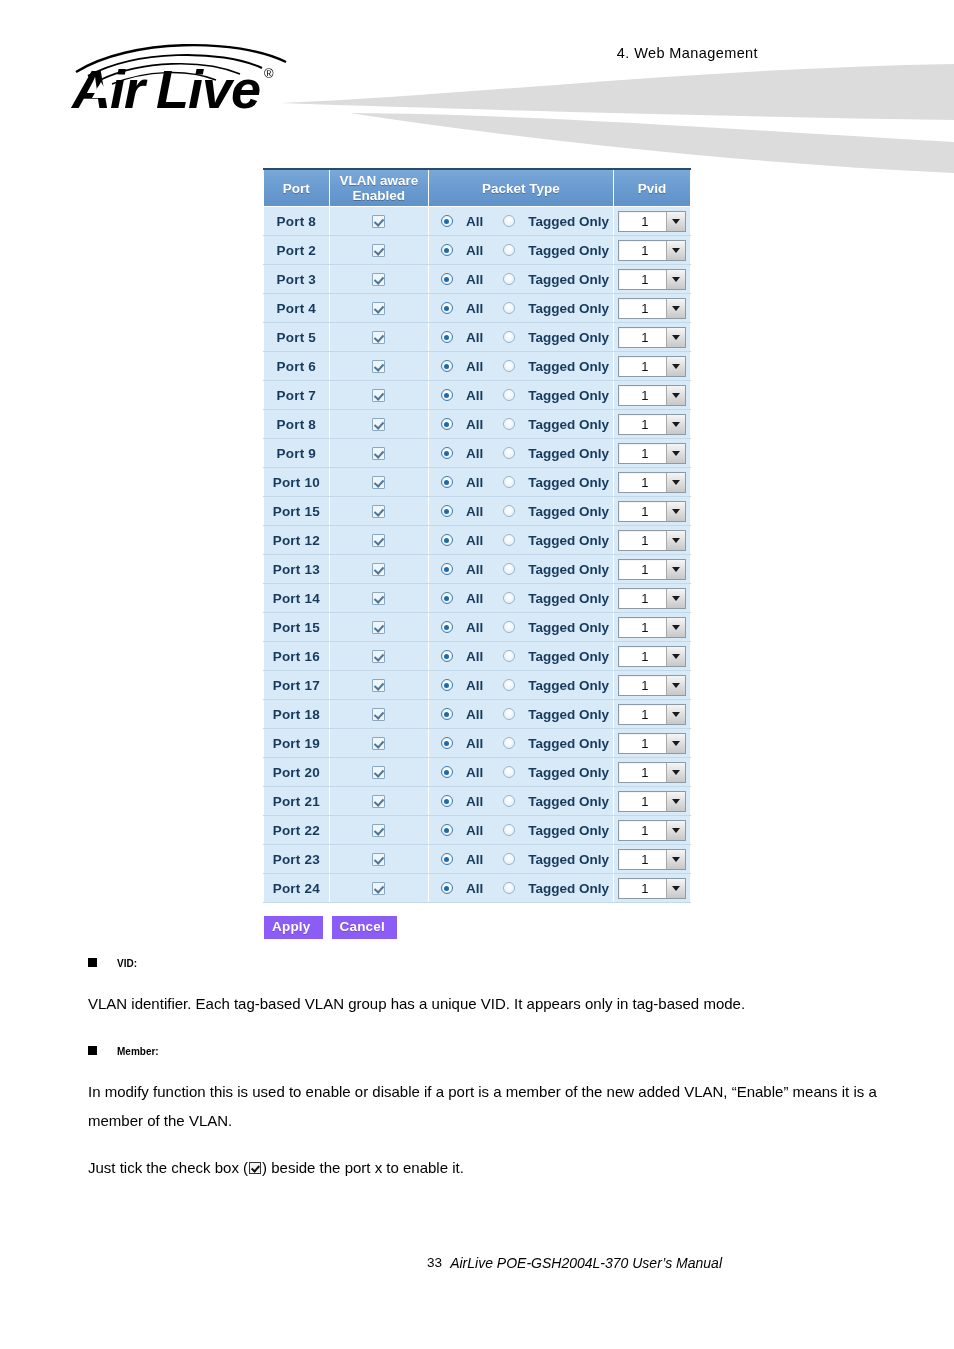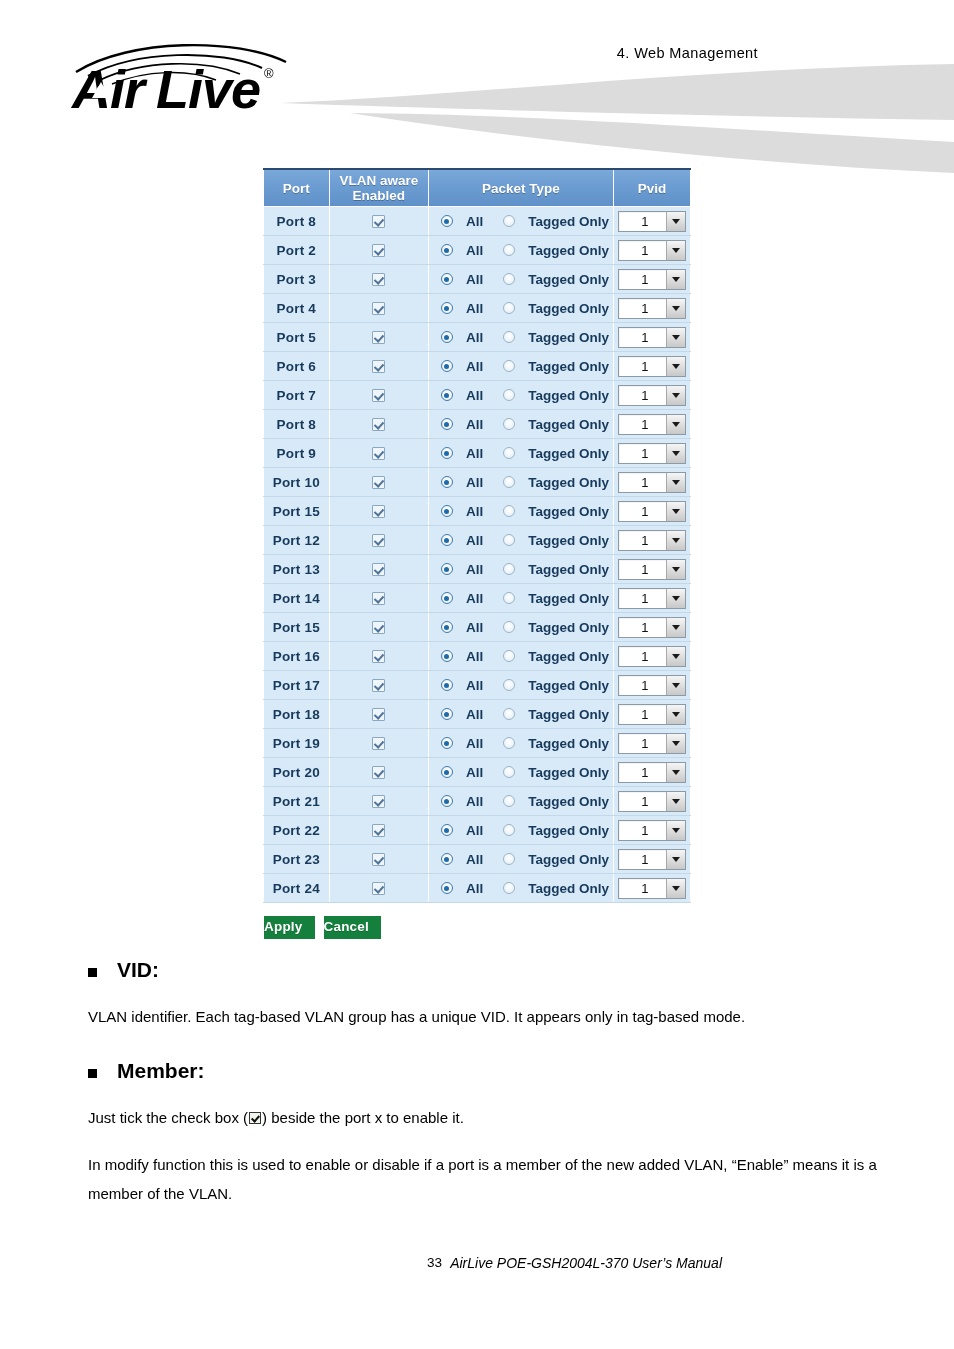--- a/index.html
+++ b/index.html
@@ -203,42 +203,42 @@
 
   
   .btn-row {
     position: absolute;
     top: 916px;
     left: 264px;
     display: flex;
     gap: 9px;
   }
   .btn {
-    background: #15803d;
+    background: #8b5cf6;
     color: #ffffff;
     font-size: 13.5px;
     font-weight: bold;
     border: none;
-    padding: 3px 12px 4px 0;
+    padding: 3px 12px 4px 8px;
     line-height: 16px;
     letter-spacing: 0.2px;
     text-shadow: 0 1px 0 rgba(0,0,0,0.18);
     font-family: "Liberation Sans", sans-serif;
     cursor: pointer;
   }
 
   
   .body-copy {
     position: absolute;
     top: 958px;
     left: 88px;
     width: 790px;
   }
   .bullet-head {
-    font-size: 21px;
+    font-size: 10px;
     font-weight: bold;
     color: #000;
     margin: 0 0 20px 0;
     display: flex;
     align-items: baseline;
   }
   .bullet-sq {
     display: inline-block;
     width: 9px;
     height: 9px;
@@ -750,21 +750,21 @@
 
   <p class="para">VLAN identifier. Each tag-based VLAN group has a unique VID. It appears only in tag-based mode.</p>
 
   <div class="gap-lg"></div>
 
   <div class="bullet-head">
     <span class="bullet-sq"></span>
     <span>Member:</span>
   </div>
 
+  <p class="para">In modify function this is used to enable or disable if a port is a member of the new added VLAN, “Enable” means it is a member of the VLAN.</p>
+
   <p class="para"><span>Just tick the check box (</span><span class="inline-chk"></span><span>) beside the port x to enable it.</span></p>
-
-  <p class="para">In modify function this is used to enable or disable if a port is a member of the new added VLAN, “Enable” means it is a member of the VLAN.</p>
 </div>
 
 <div class="footer">
   <div class="page-num">33</div>
   <div class="manual-name">AirLive POE-GSH2004L-370 User’s Manual</div>
 </div>
 
 </body></html>

